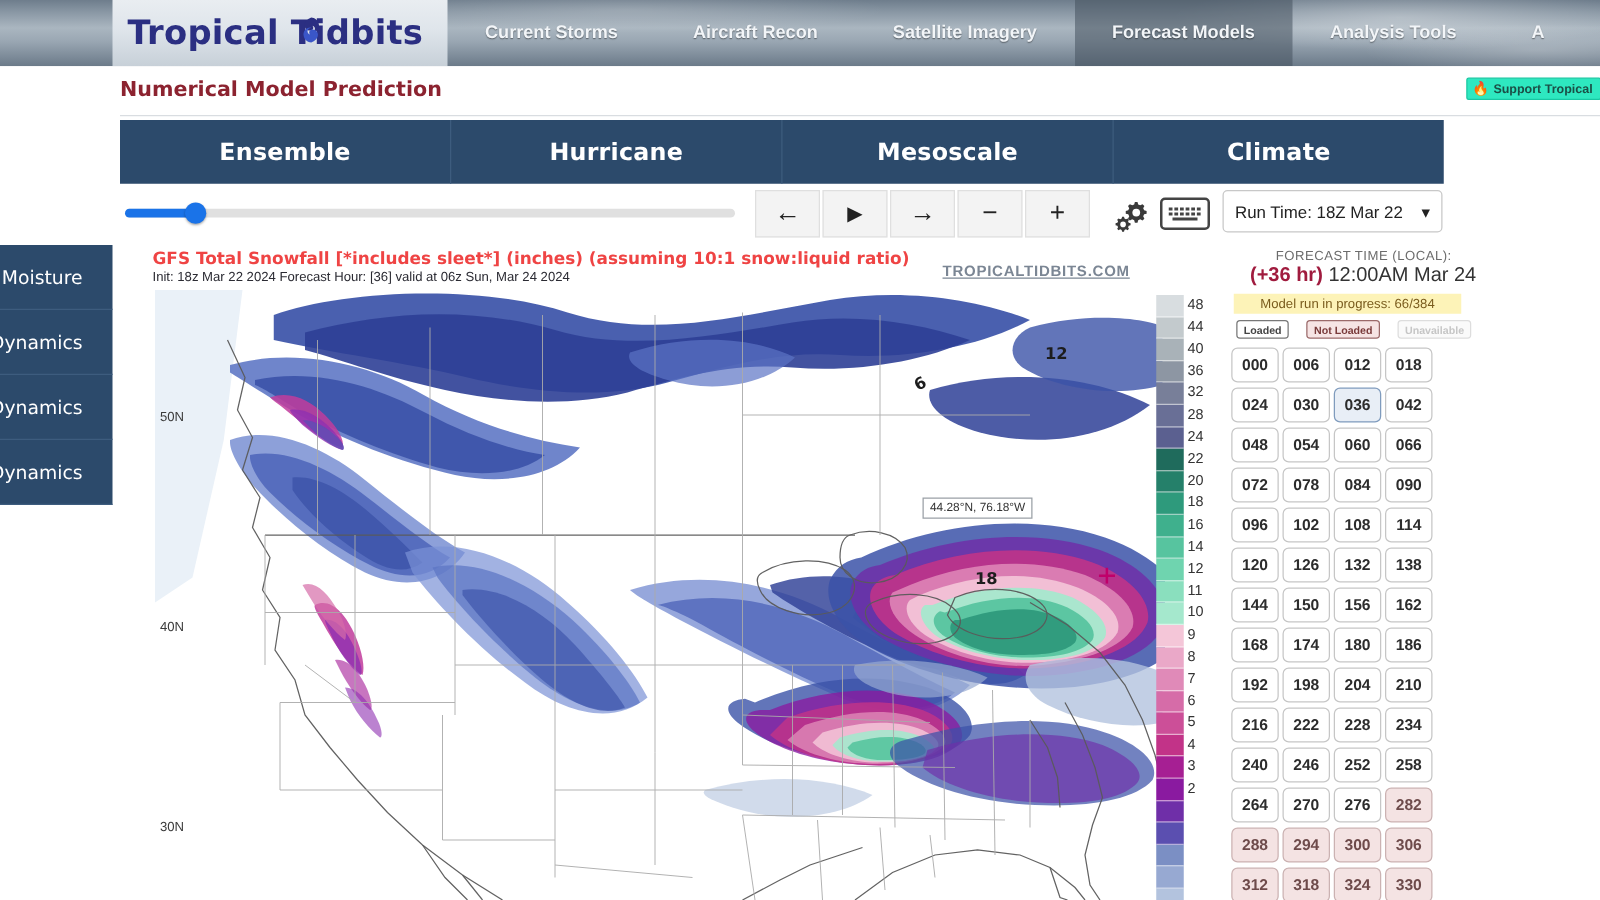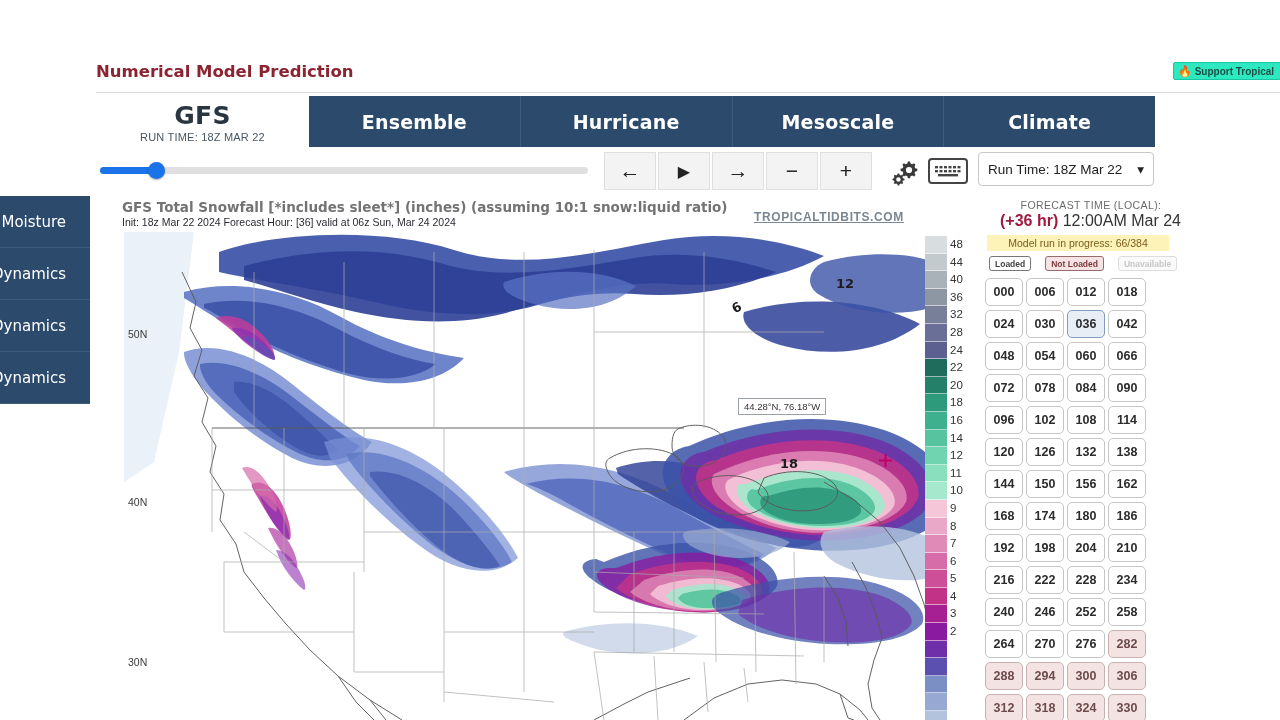--- a/index.html
+++ b/index.html
@@ -142,21 +142,21 @@
   .leftbar-item {
     height:52px; background:#2c4a6b; color:#fff;
     display:flex; align-items:center; justify-content:flex-end;
     padding-right:24px; font-size:15px; font-weight:normal;
     border-bottom:1px solid #3d5c7e; white-space:nowrap; cursor:pointer;
     font-family:"DejaVu Sans", sans-serif;
   }
 
   
   .mappanel { position:absolute; left:96px; top:194px; width:840px; height:526px; background:#fff; }
-  .map-title { position:absolute; left:26px; top:5px; font-size:13.5px; font-weight:bold; color:#737373;
+  .map-title { position:absolute; left:26px; top:5px; font-size:13.5px; font-weight:bold; color:#ef4444;
     font-family:"DejaVu Sans", sans-serif; white-space:nowrap; }
   .map-sub { position:absolute; left:26px; top:22px; font-size:10.5px; color:#2b2b33; white-space:nowrap; }
   .watermark { position:absolute; left:658px; top:16px; font-size:12px; color:#7b8694; letter-spacing:.6px; font-weight:bold;text-decoration:underline; }
   .mapbox { position:absolute; left:28px; top:38px; width:808px; height:488px; background:#fff; overflow:hidden; }
   .latlabel { position:absolute; font-size:10.5px; color:#3a3a3a; }
   .coord-tip {
     position:absolute; left:614px; top:166px;
     background:rgba(255,255,255,.88); border:1px solid #9aa0a6;
     font-size:9.5px; color:#333; padding:2px 5px; white-space:nowrap;
   }
@@ -198,35 +198,48 @@
     display:flex; align-items:center; justify-content:center; cursor:pointer;
   }
   .hourbtn.notloaded { background:#f4e3e3; border-color:#cbb2b2; color:#6e4b4b; }
   .hourbtn.active    { background:#e8eef6; border-color:#7f9bbd; }
 </style>
 </head>
 <body>
 
 <div id="root">
 
+  <div class="topnav">
+    <div class="logo-plate">
+      <span class="logo-text">Tropical Tidbits</span>
+      <svg class="logo-swirl" viewBox="0 0 22 24">
+        <path d="M11 2 C5 4 4 10 8 12 C11 13.5 14 11 12 8.5 C14.5 9 15 13 11 14 C15 14.5 18 11 17 7 C16.2 3.8 13.6 2.2 11 2 Z" fill="#2b2f82"></path>
+        <path d="M11 22 C17 20 18 14 14 12 C11 10.5 8 13 10 15.5 C7.5 15 7 11 11 10 C7 9.5 4 13 5 17 C5.8 20.2 8.4 21.8 11 22 Z" fill="#3a56c8"></path>
+      </svg>
+    </div>
+    <div class="nav-items">
+      <div class="nav-item">Current Storms</div>
+      <div class="nav-item">Aircraft Recon</div>
+      <div class="nav-item">Satellite Imagery</div>
+      <div class="nav-item active">Forecast Models</div>
+      <div class="nav-item">Analysis Tools</div>
+      <div class="nav-item">A</div>
+    </div>
+  </div>
 
   <div class="subhead">
     <div class="subhead-title">Numerical Model Prediction</div>
   </div>
   <div class="support-badge">
     <span class="support-flame">🔥</span>
     <span>Support Tropical</span>
   </div>
   <div class="hr-line"></div>
 
   <div class="modelbar">
-    <div class="model-id">
-      <div class="mname">GFS</div>
-      <div class="mrun">RUN TIME: 18Z MAR 22</div>
-    </div>
     <div class="tabs">
       <div class="tab">Ensemble</div>
       <div class="tab">Hurricane</div>
       <div class="tab">Mesoscale</div>
       <div class="tab">Climate</div>
     </div>
   </div>
 
   <div class="controls">
     <div class="slider-wrap">

